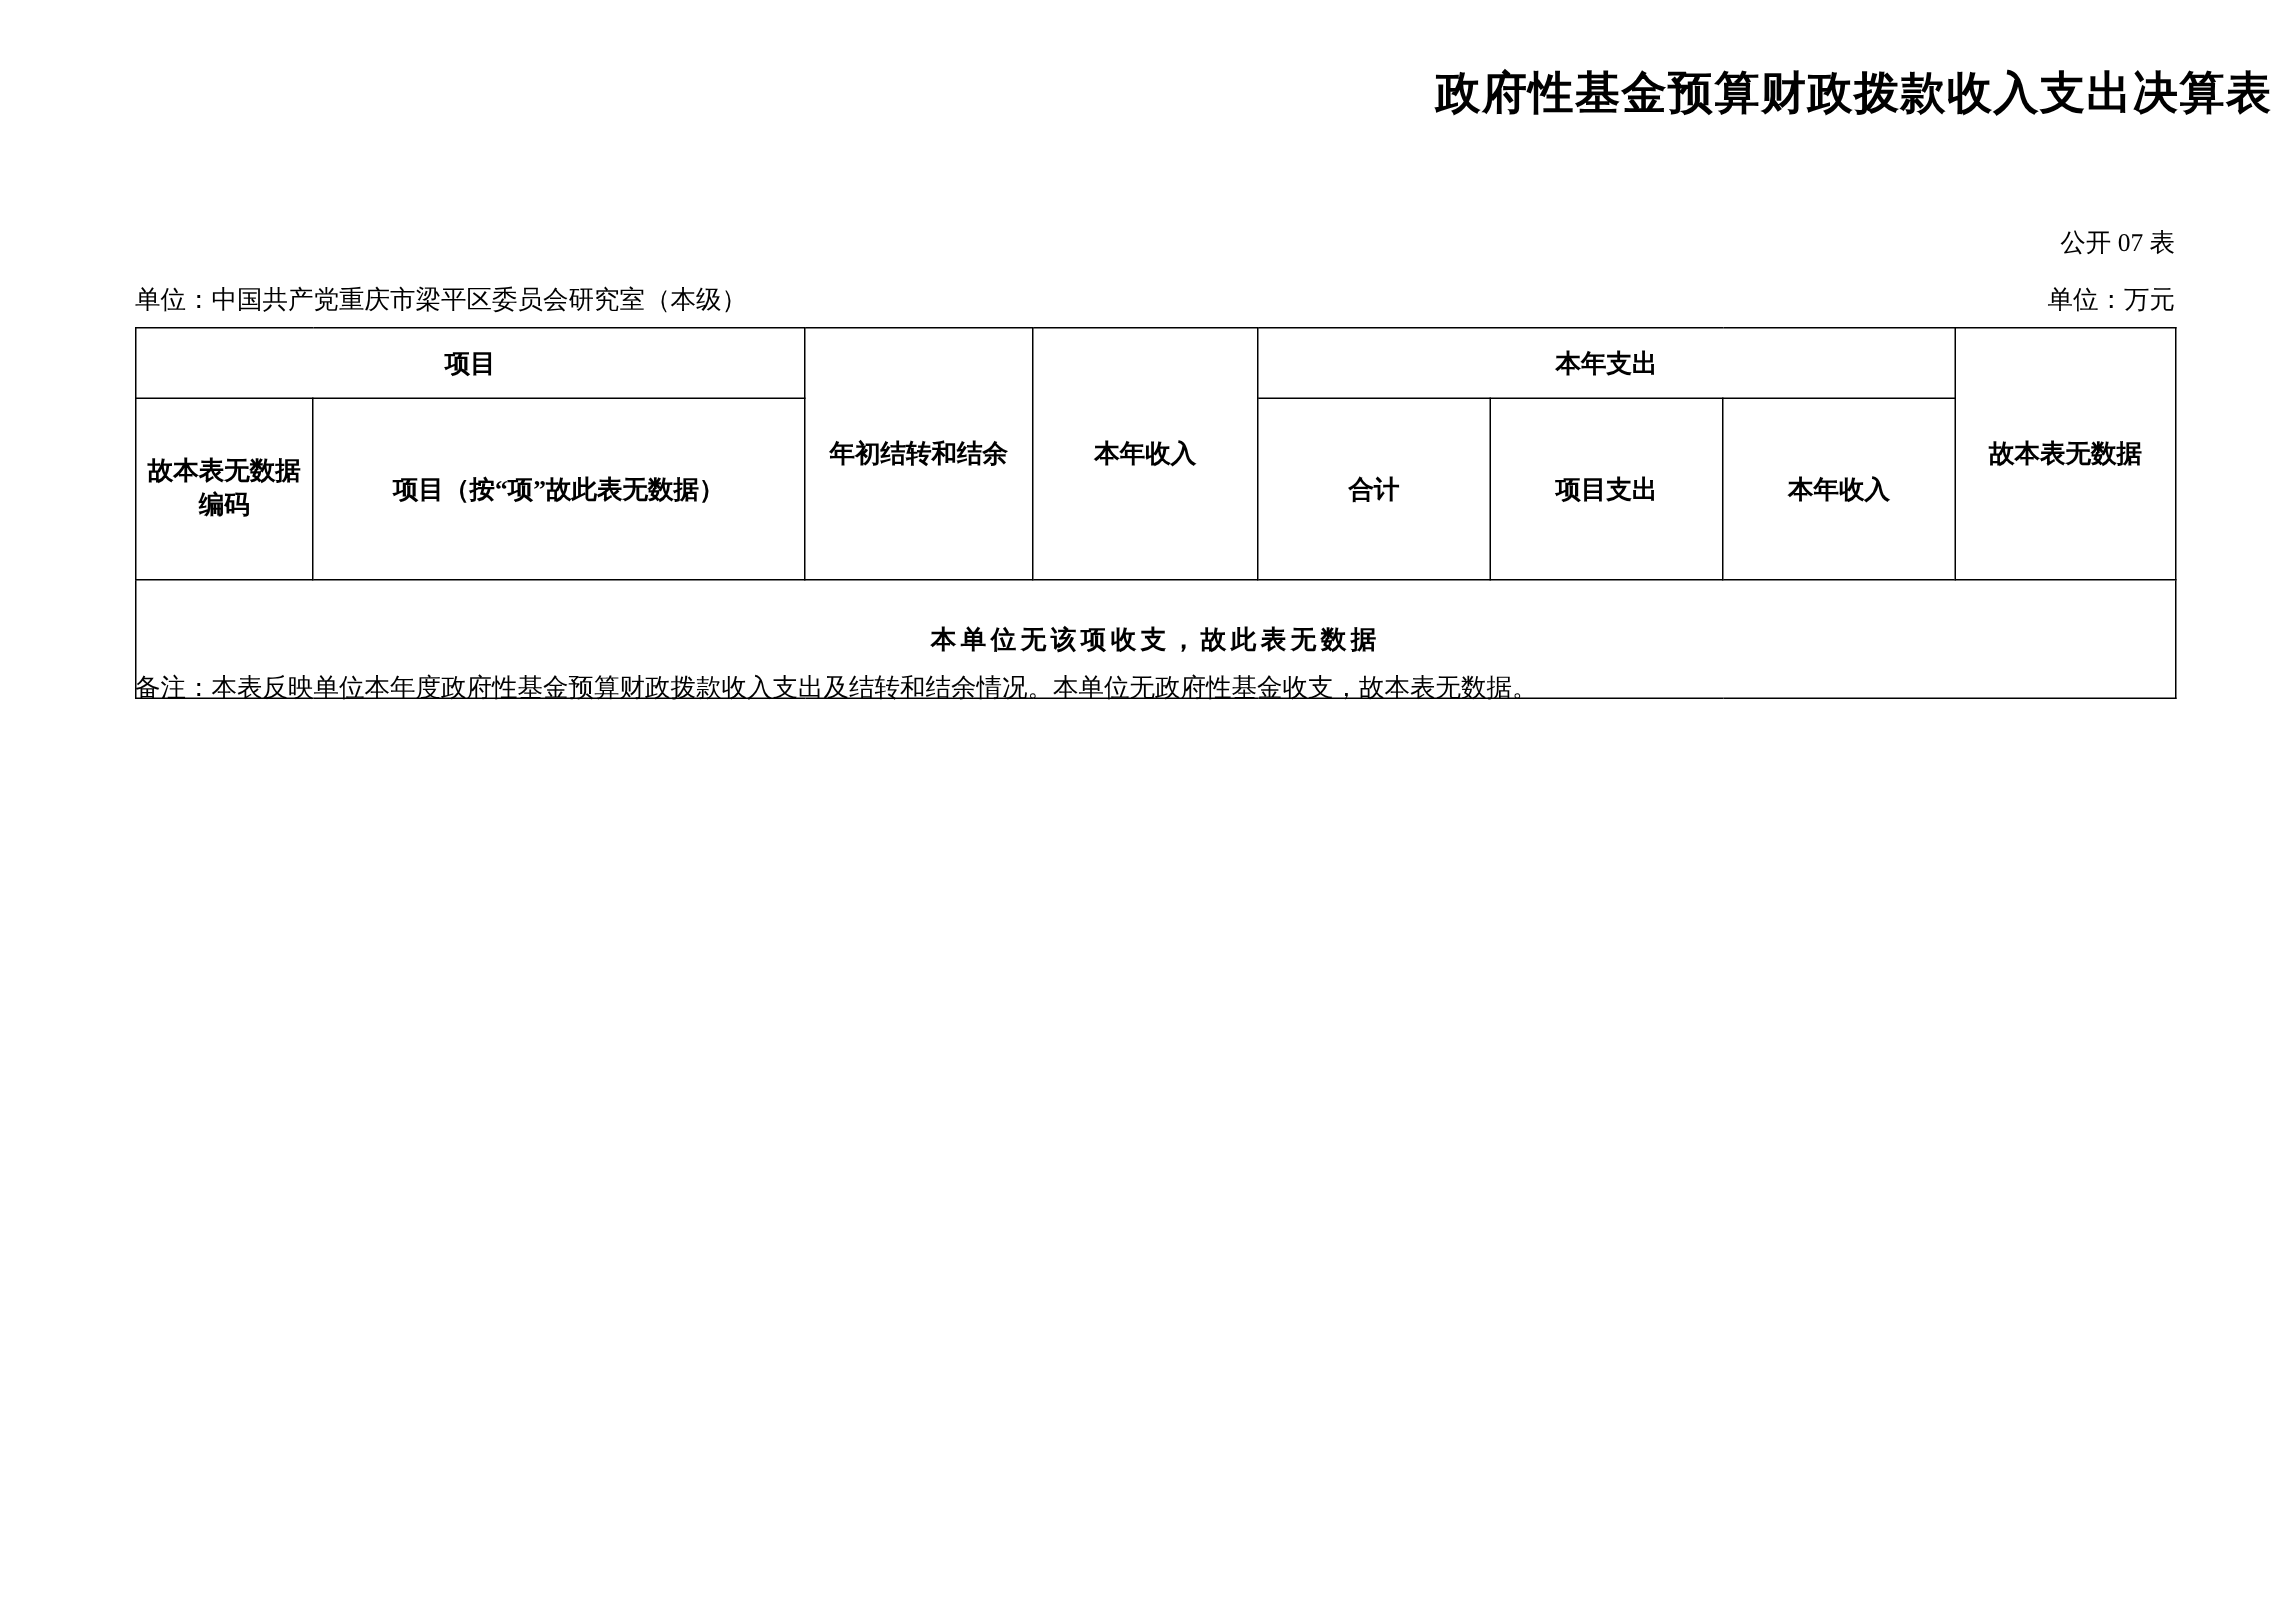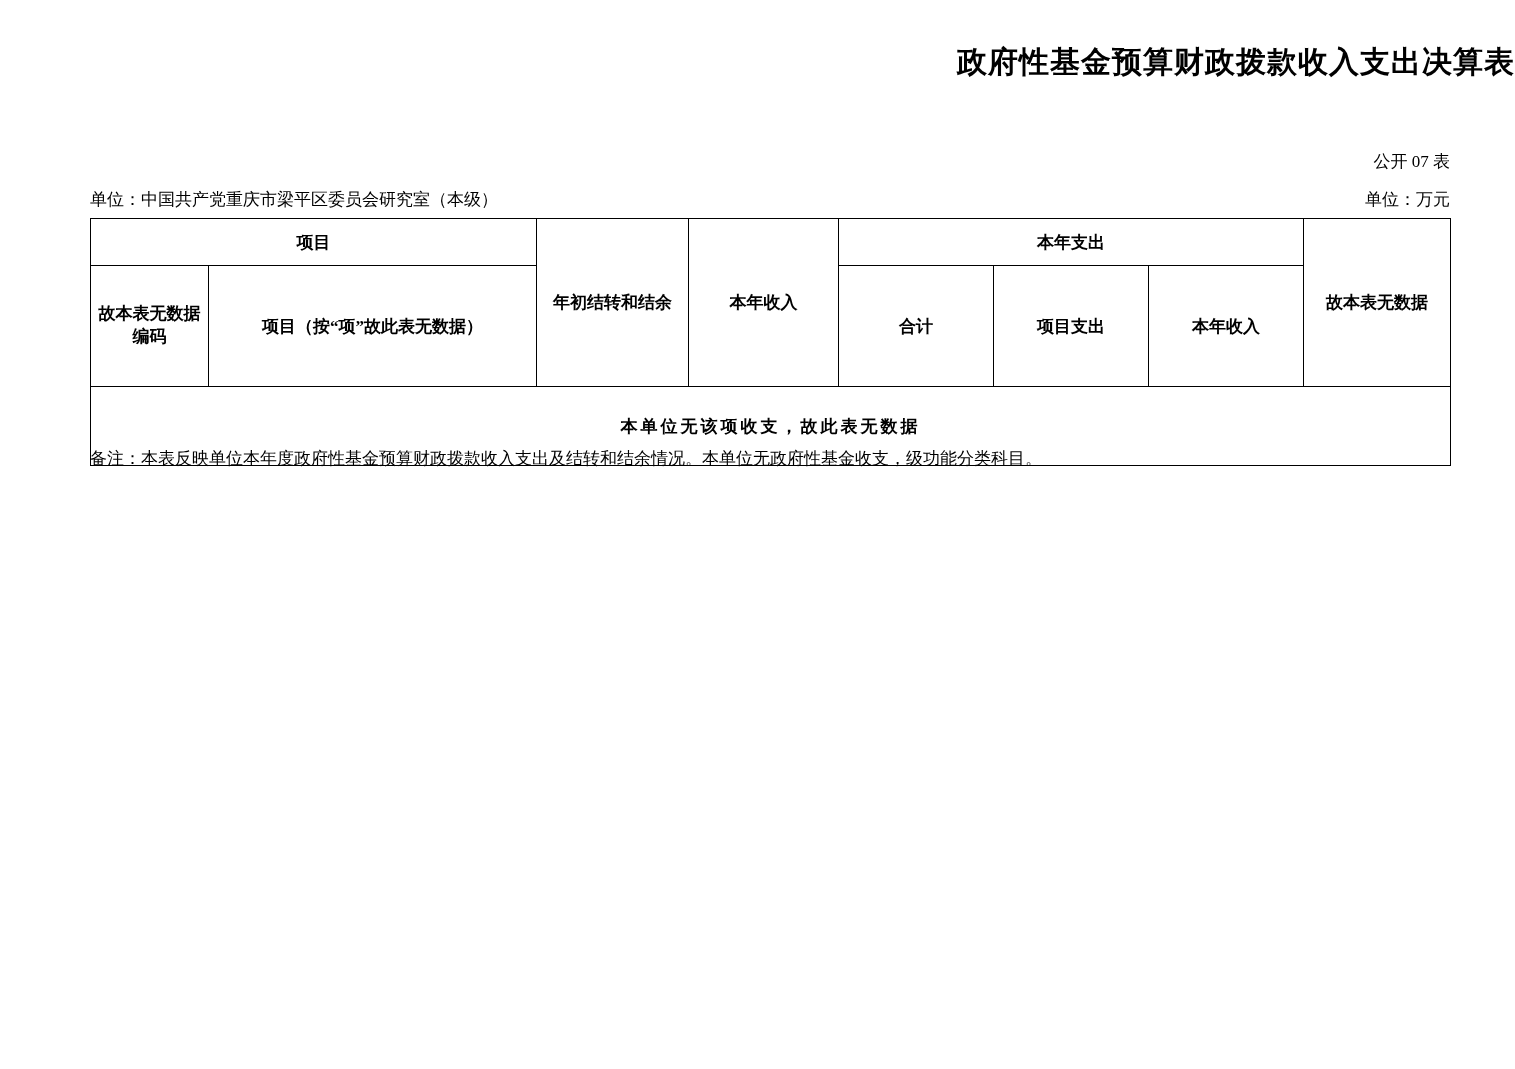--- a/index.html
+++ b/index.html
@@ -128,16 +128,16 @@
         <td>项目支出</td>
         <td>本年收入</td>
       </tr>
       <tr class="empty-row">
         <td colspan="8">本单位无该项收支，故此表无数据</td>
       </tr>
     </tbody>
   </table>
 
   <div class="note">
-    <span>备注：</span><span>本表反映单位本年度政府性基金预算财政拨款收入支出及结转和结余情况。本单位无政府性基金收支，级功能分类科目。</span>
+    <span>备注：</span><span>本表反映单位本年度政府性基金预算财政拨款收入支出及结转和结余情况。本单位无政府性基金收支，故本表无数据。</span>
   </div>
 
 </div>
 
 </body></html>

